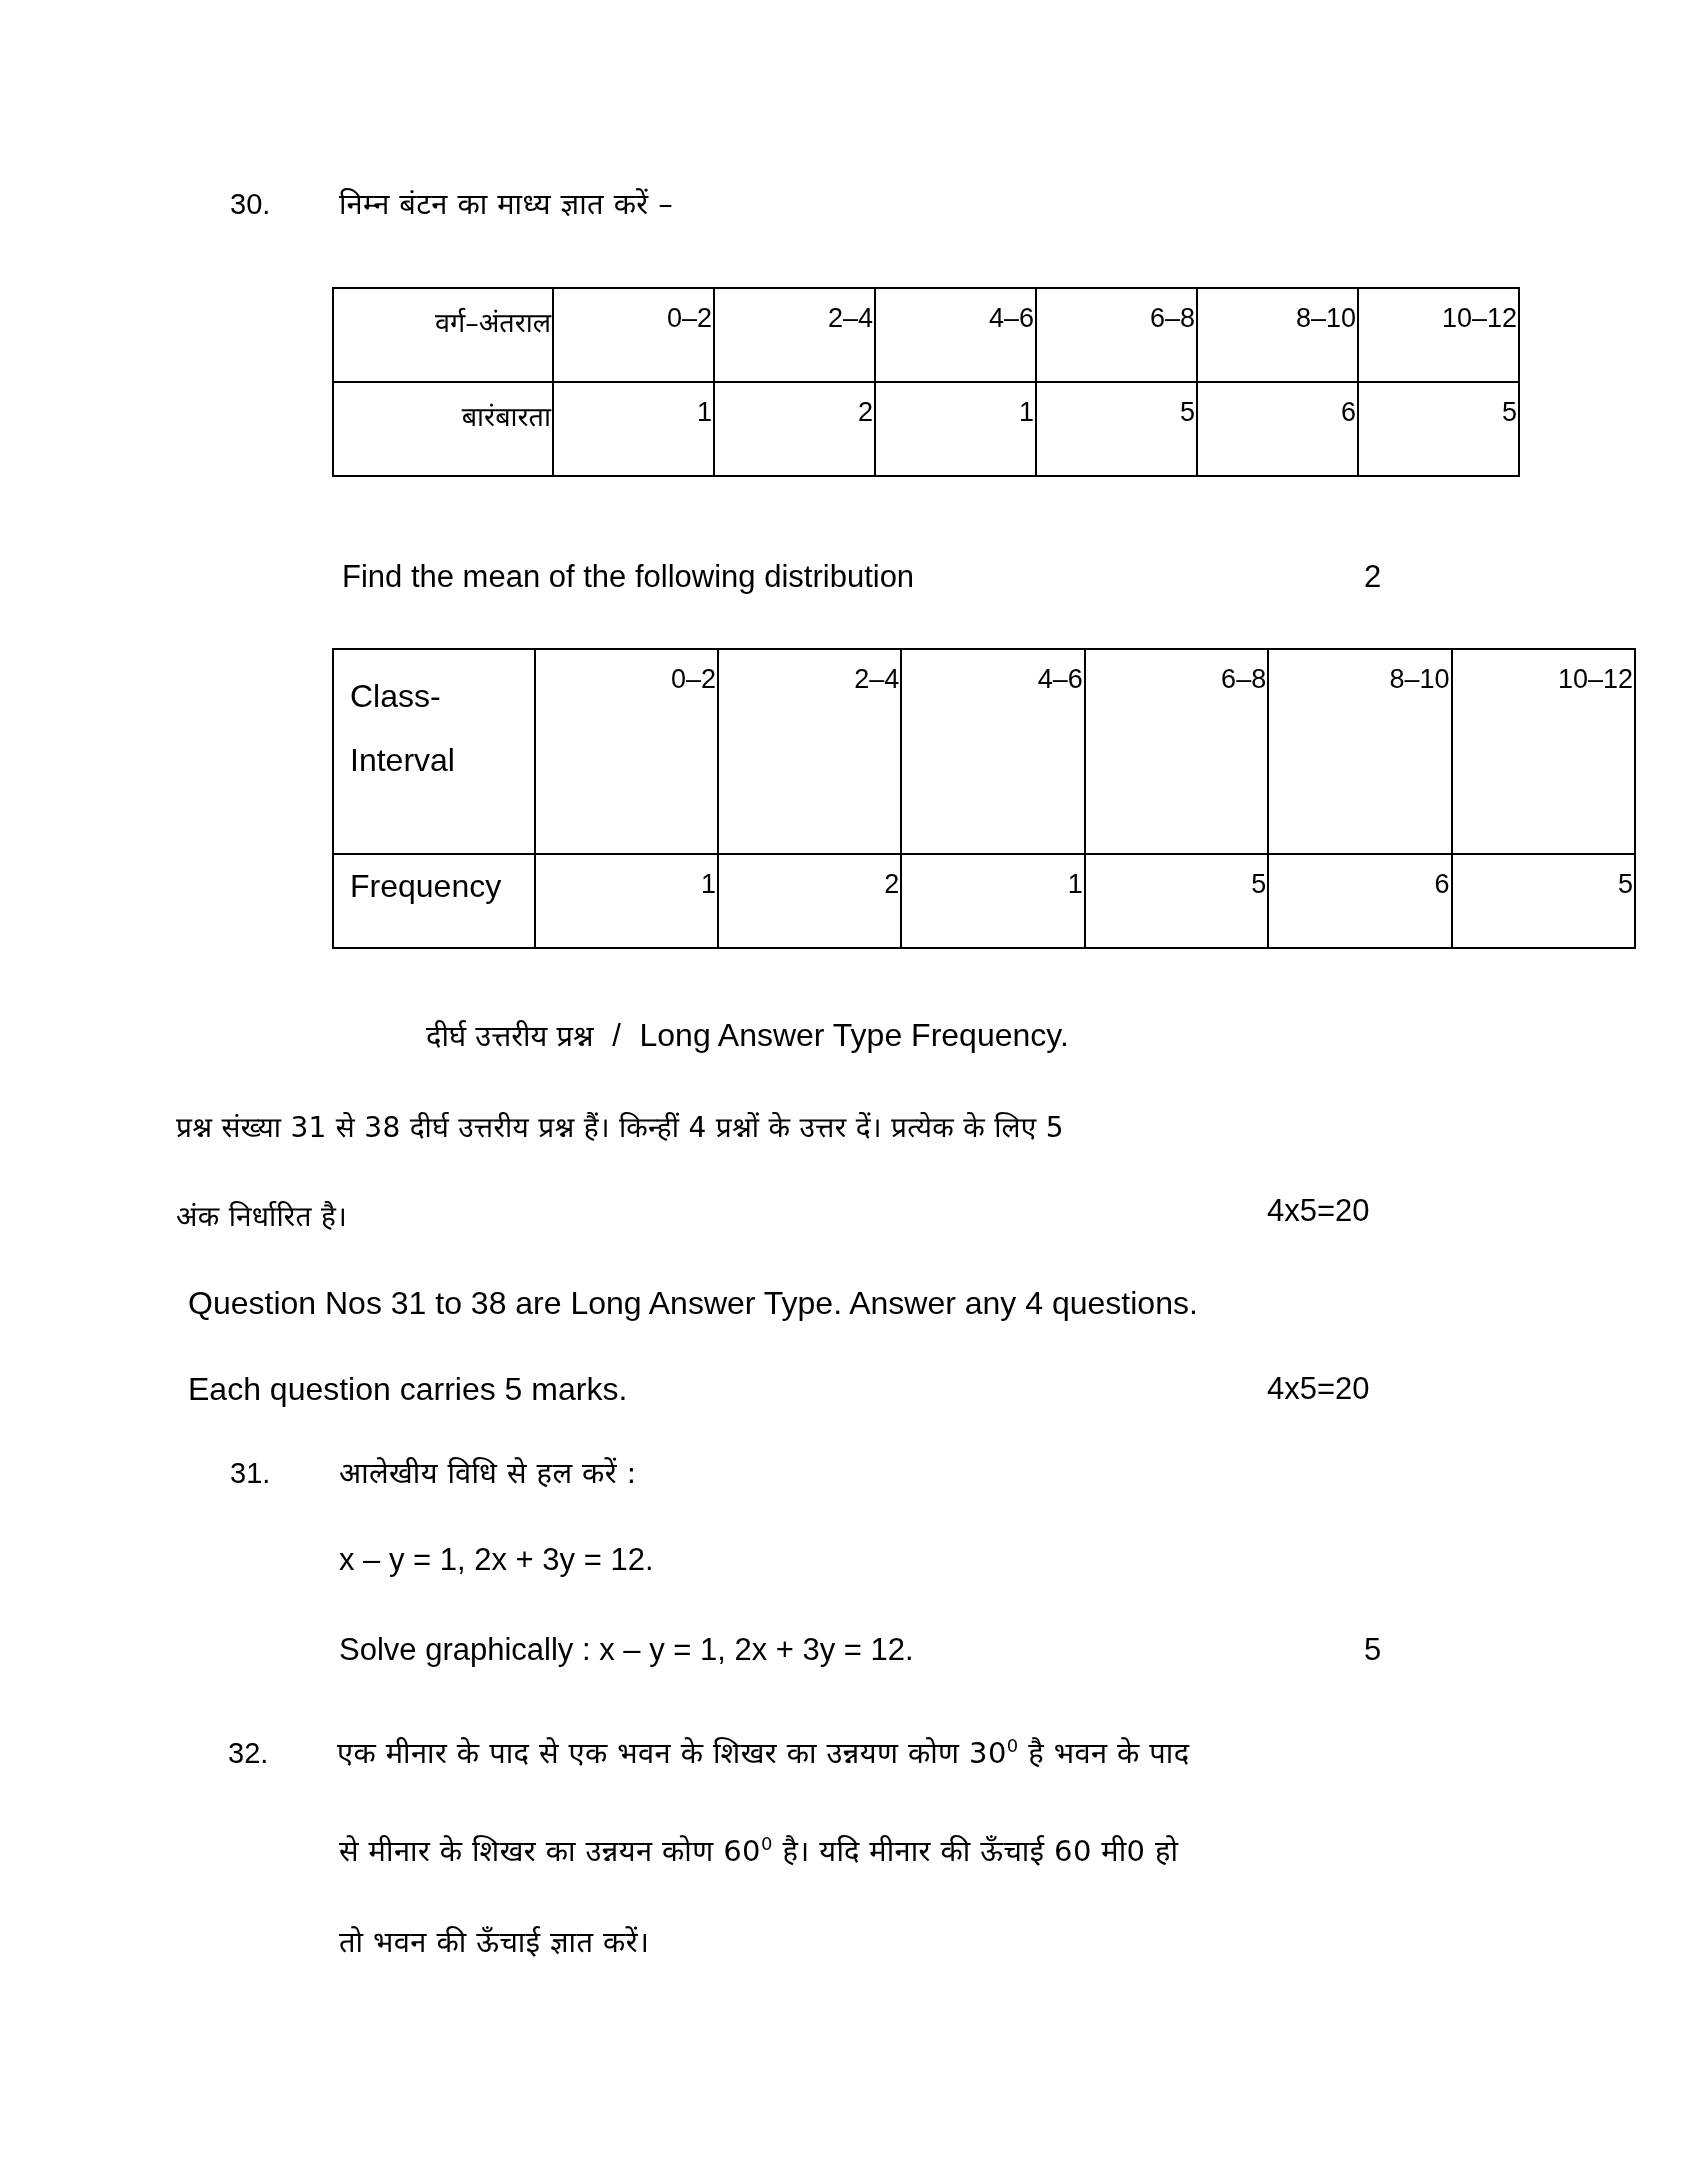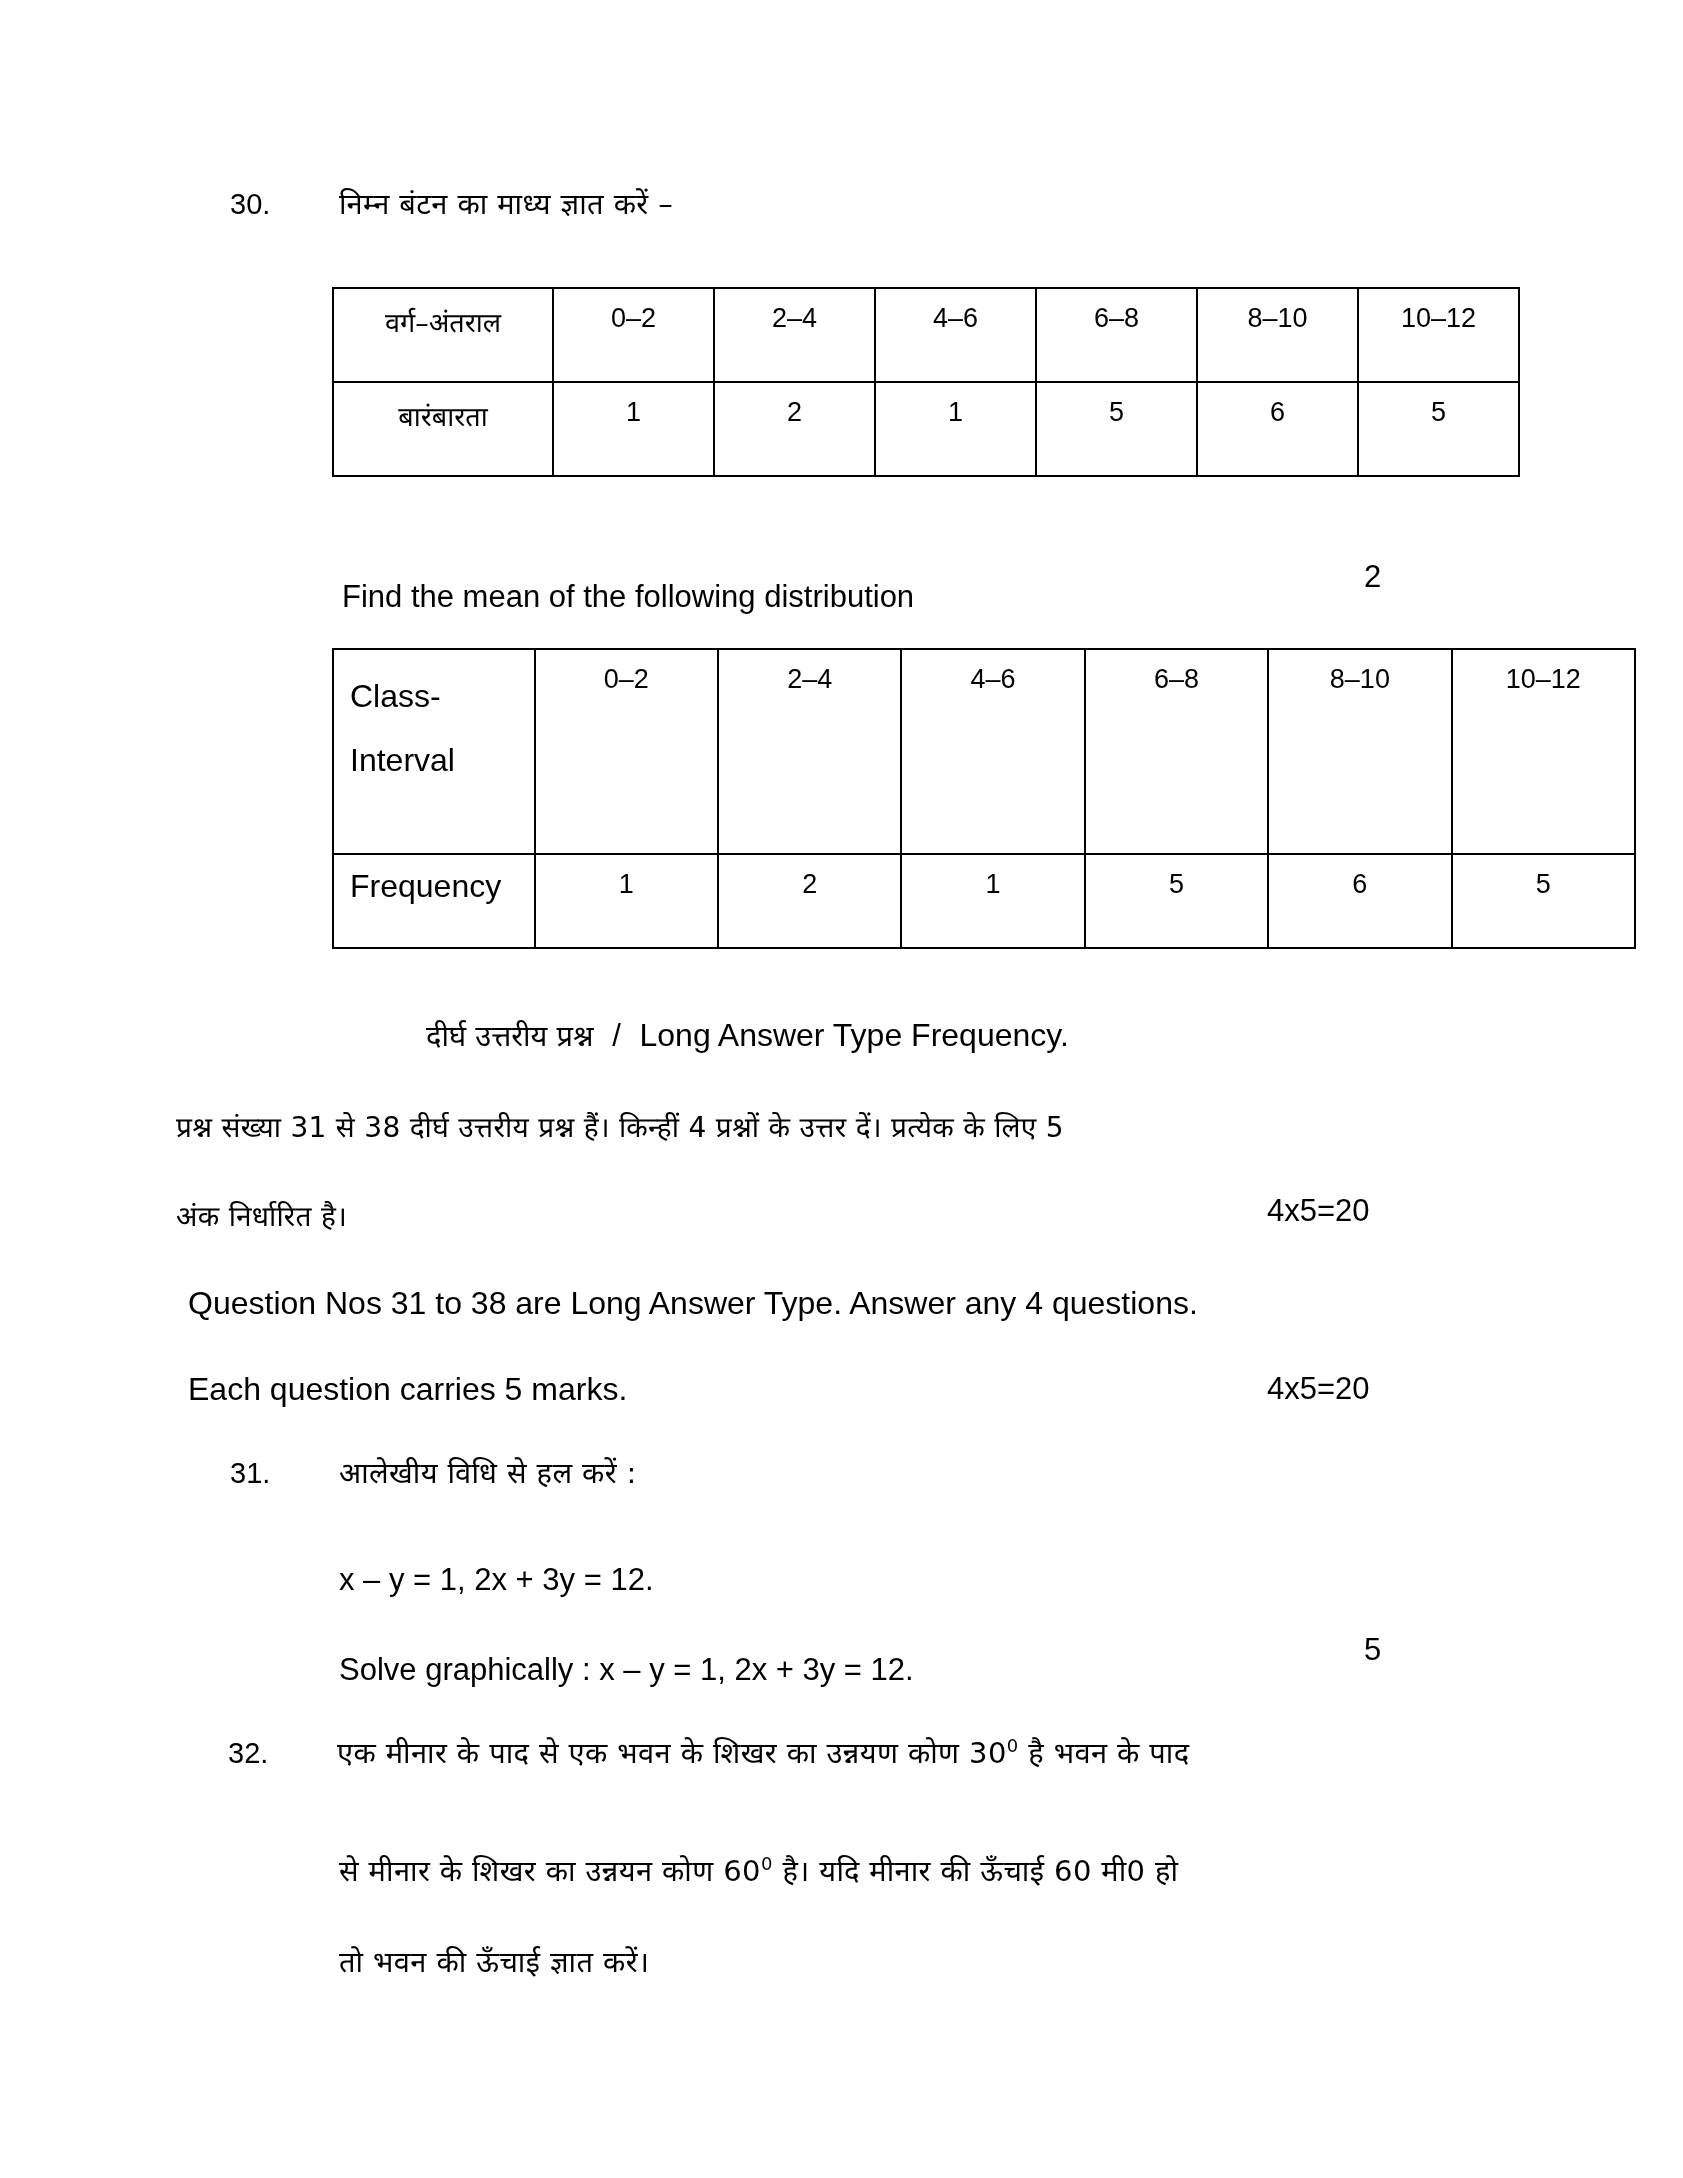--- a/index.html
+++ b/index.html
@@ -45,38 +45,37 @@
     font-size: 29px;
     letter-spacing: 0.4px;
   }
   .latin {
     font-family: "Liberation Sans", "DejaVu Sans", sans-serif;
     font-size: 31px;
   }
 
   .abs {
     position: absolute;
-    margin-top: 20px;
   }
 
   .marks {
     position: absolute;
     font-family: "Liberation Sans", sans-serif;
     font-size: 31px;
   }
 
   
   table.dist {
     position: absolute;
     border-collapse: collapse;
     table-layout: fixed;
   }
   table.dist td {
     border: 2px solid #000;
-    text-align: center;
+    text-align: right;
     vertical-align: top;
     padding-top: 14px;
     font-size: 28px;
   }
   table.dist td.hd-hi {
     font-family: "DejaVu Sans", sans-serif;
     font-size: 27px;
   }
   table.dist td.hd-en {
     font-family: "Liberation Sans", sans-serif;

